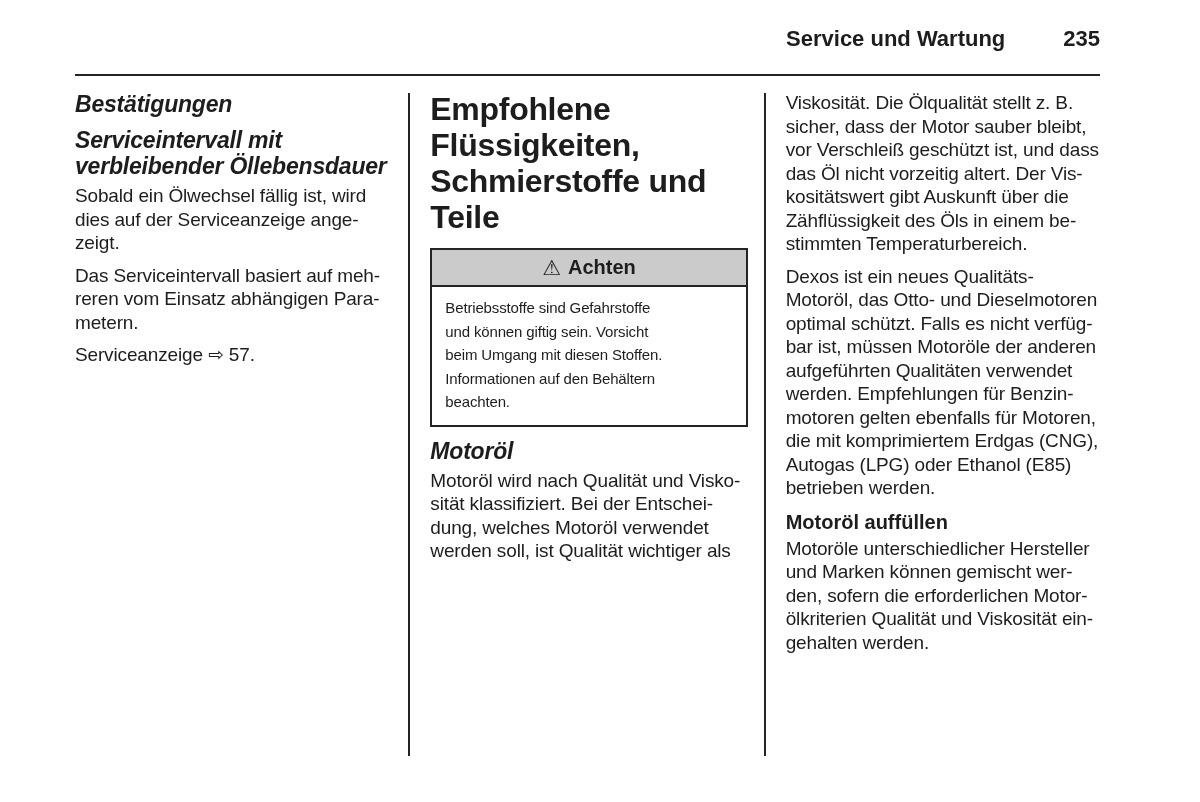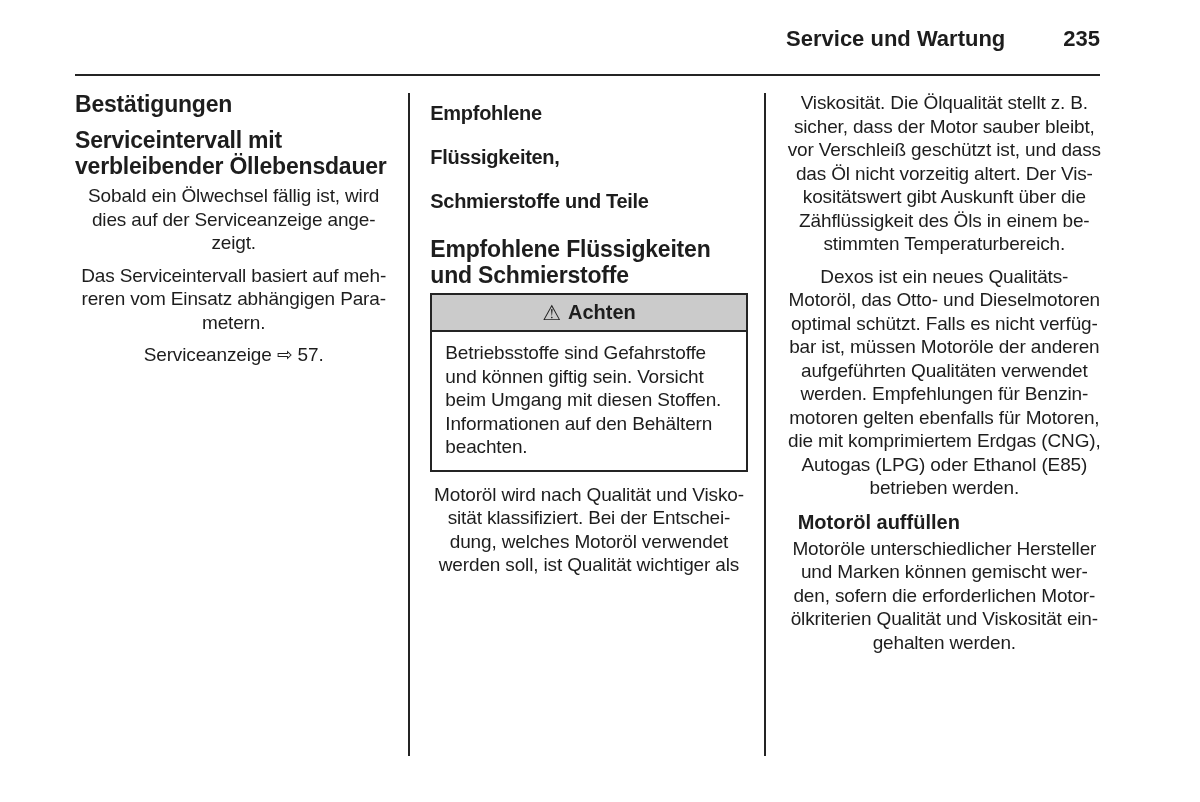--- a/index.html
+++ b/index.html
@@ -21,51 +21,51 @@
     height:0; border-top:2px solid #242424;
   }
   .cols {
     position:absolute; top:91px; left:75px; right:45px; bottom:46px;
     display:flex;
   }
   .col { flex:1 1 0; min-width:0; overflow:hidden; }
   .divider { flex:0 0 2px; width:2px; background:#242424; margin:2px 20px 0 16px; }
 
   .h-main {
-    font-size:20px; line-height:44px; font-weight:700;
+    font-size:32px; line-height:36px; font-weight:700;
     letter-spacing:-0.3px; margin:0 0 13px; white-space:pre-line;
   }
   .h-section {
     font-size:23px; line-height:26px; font-weight:700;
-    margin:0 0 5px; white-space:pre-line; letter-spacing:-0.2px;
+    margin:0 0 5px; white-space:pre-line; letter-spacing:-0.2px;font-style:italic;
   }
   .h-section.mt { margin-top:10px; }
   .h-minor {
     font-size:20px; line-height:24px; font-weight:700;
-    margin:10px 12px 3px; white-space:pre-line;
+    margin:10px 0 3px; white-space:pre-line;
   }
   p.body {
     font-size:19px; line-height:23.5px; letter-spacing:-0.15px;
-    margin:0 0 9px; white-space:pre-line;text-align:center;
+    margin:0 0 9px; white-space:pre-line;
   }
   .warnbox {
     border:2px solid #242424;
     margin:2px 0 11px;
   }
   .warnbox-head {
     display:flex; justify-content:center; align-items:center; gap:7px;
     background:#cbcbcb;
     border-bottom:2px solid #242424;
     font-weight:700; font-size:20px;
     padding:6px 4px;
   }
   .warn-icon { font-size:21px; line-height:1; font-weight:400; }
   .warnbox-body {
     padding:9px 10px 11px 13px;
-    font-size:19px; line-height:23.5px; letter-spacing:-0.15px;
+    font-size:15px; line-height:23.5px; letter-spacing:-0.15px;
     white-space:pre-line;
   }
 </style>
 </head>
 <body>
 
 <div class="page">
 
   <div class="hdr">
     <span>Service und Wartung</span>
@@ -87,33 +87,32 @@
 metern.</p>
       <p class="body">Serviceanzeige ⇨ 57.</p>
     </div>
 
     <div class="divider"></div>
 
     <div class="col">
       <div class="h-main">Empfohlene
 Flüssigkeiten,
 Schmierstoffe und Teile</div>
-      <div class="h-section">Empfohlene Flüssigkeiten
-und Schmierstoffe</div>
       <div class="warnbox">
         <div class="warnbox-head">
           <span class="warn-icon">⚠</span>
           <span>Achten</span>
         </div>
         <div class="warnbox-body">Betriebsstoffe sind Gefahrstoffe
 und können giftig sein. Vorsicht
 beim Umgang mit diesen Stoffen.
 Informationen auf den Behältern
 beachten.</div>
       </div>
+      <div class="h-section">Motoröl</div>
       <p class="body">Motoröl wird nach Qualität und Visko-
 sität klassifiziert. Bei der Entschei-
 dung, welches Motoröl verwendet
 werden soll, ist Qualität wichtiger als</p>
     </div>
 
     <div class="divider"></div>
 
     <div class="col">
       <p class="body">Viskosität. Die Ölqualität stellt z. B.

